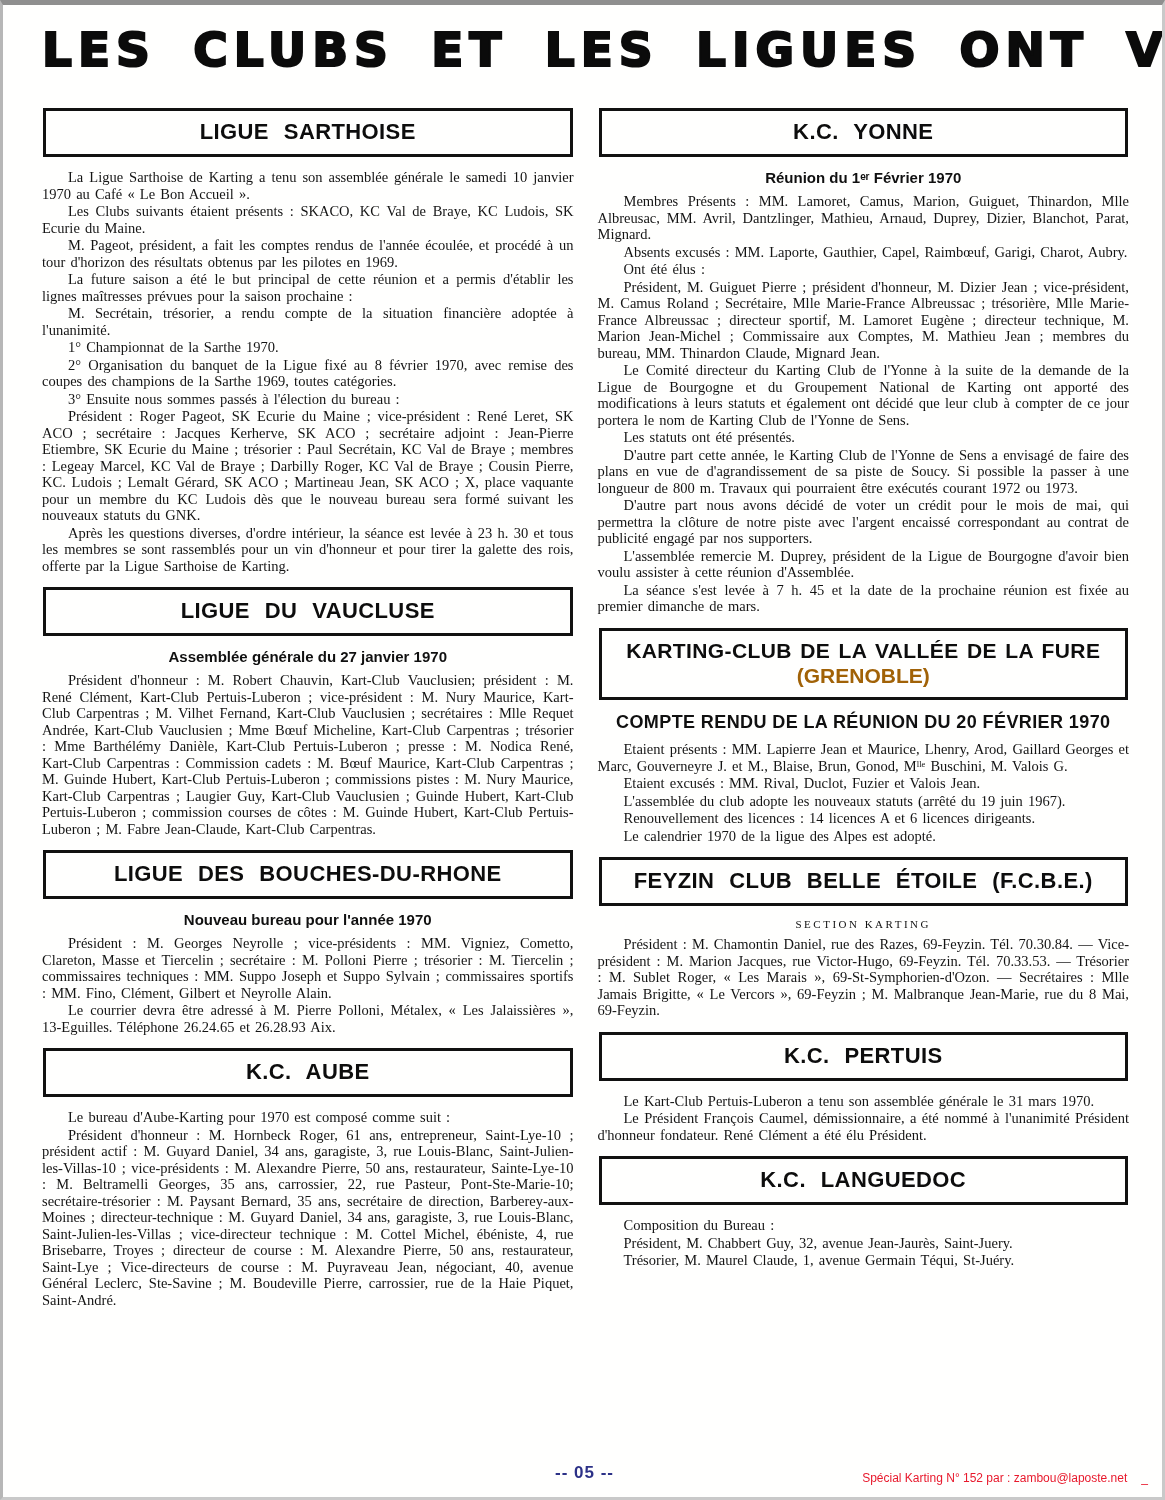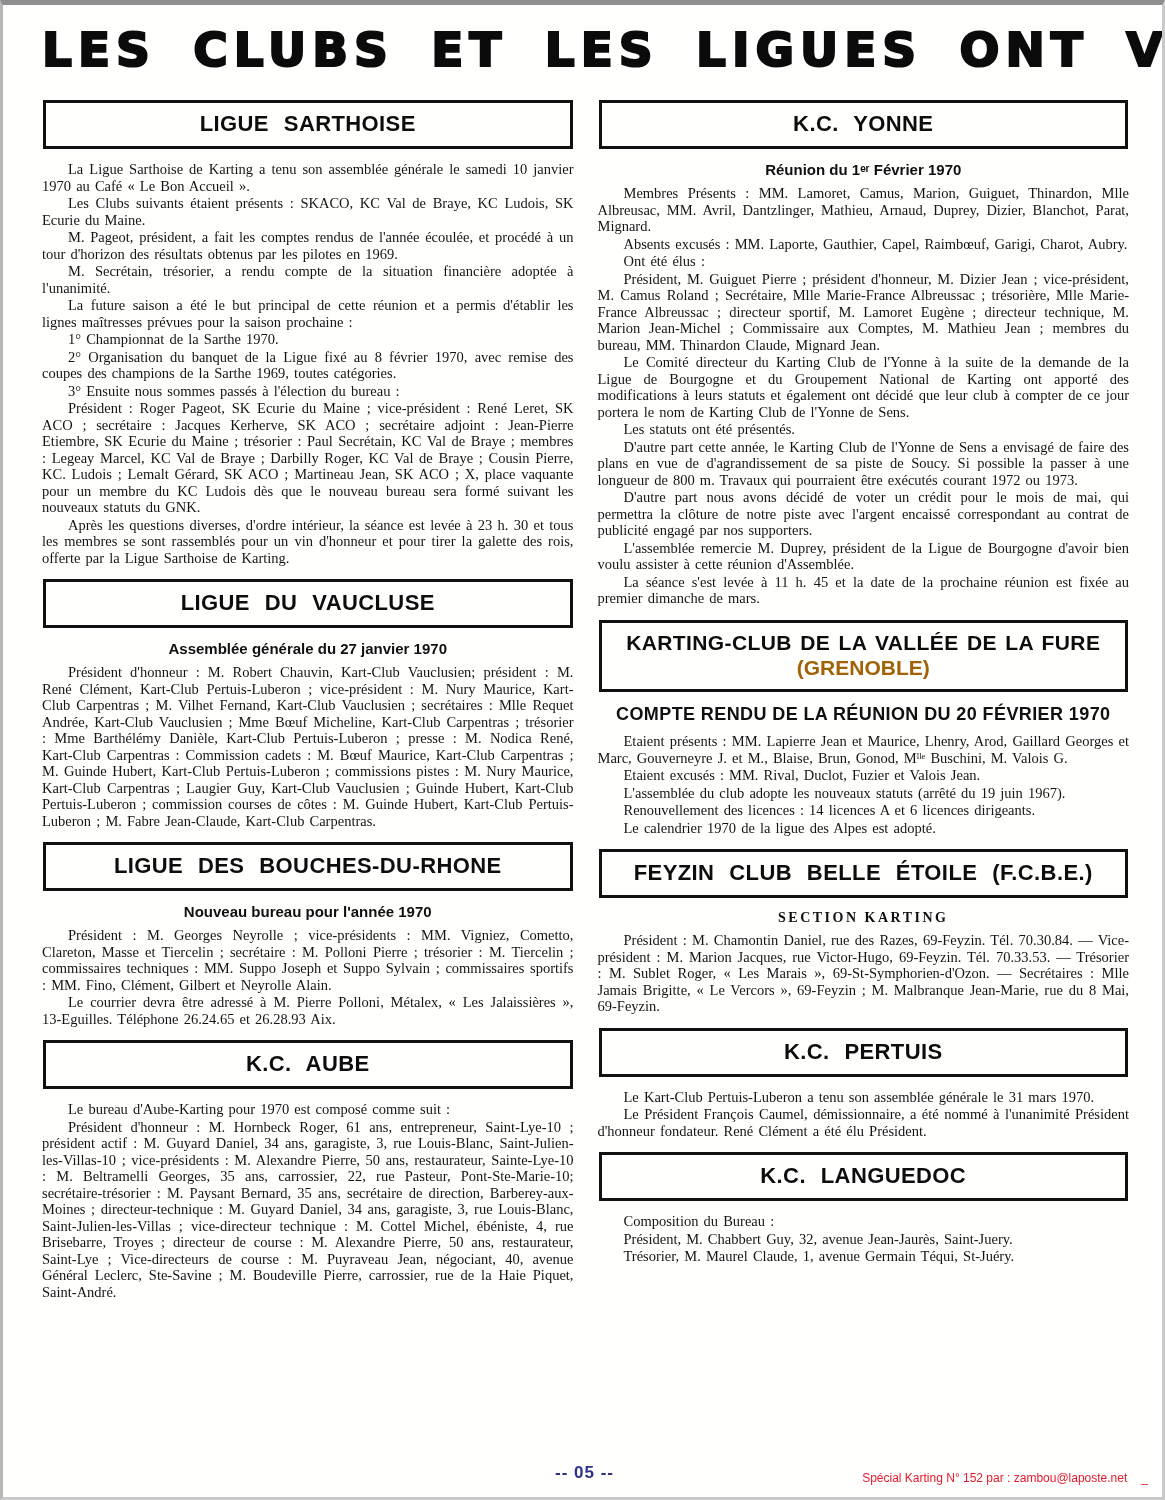--- a/index.html
+++ b/index.html
@@ -25,21 +25,21 @@
     font-weight:bold;
     font-size:47px;
     line-height:1.05;
     letter-spacing:6px;
     word-spacing:15px;
     color:#0b0b0b;
     -webkit-text-stroke:2.2px #0b0b0b;
     white-space:nowrap;
   }
   .columns{display:flex;gap:24px;align-items:flex-start;}
-  .col{flex:1;min-width:0;}
+  .col{flex:1;min-width:0;margin-top:8px;}
   .section{margin-bottom:13px;}
   .heading-box{
     border:3px solid #111;
     margin:0 1px 12px 1px;
     padding:8px 4px 9px 4px;
     text-align:center;
     background:#fffffe;
   }
   .heading{
     margin:0;
@@ -68,22 +68,22 @@
   }
   .subheading.caps{
     font-family:"Liberation Sans", sans-serif;
     font-weight:bold;
     font-size:18px;
     letter-spacing:0.4px;
     margin:12px 0 8px 0;
   }
   .subheading.plain{
     font-family:"Liberation Serif", serif;
-    font-weight:bold;
-    font-size:14px;
+    font-weight:normal;
+    font-size:11px;
     letter-spacing:2.5px;
     margin:12px 0 6px 0;
   }
   .body-para{
     margin:0;
     font-size:14.5px;
     line-height:16.5px;
     text-align:justify;
     text-indent:26px;
     word-spacing:1.5px;
@@ -116,22 +116,22 @@
 
   <div class="columns">
     <div class="col" id="col-left">
         <section class="section">
           <div class="heading-box">
             <h2 class="heading">LIGUE SARTHOISE</h2>
           </div>
           <p class="body-para">La Ligue Sarthoise de Karting a tenu son assemblée générale le samedi 10 janvier 1970 au Café « Le Bon Accueil ».</p>
           <p class="body-para">Les Clubs suivants étaient présents : SKACO, KC Val de Braye, KC Ludois, SK Ecurie du Maine.</p>
           <p class="body-para">M. Pageot, président, a fait les comptes rendus de l'année écoulée, et procédé à un tour d'horizon des résultats obtenus par les pilotes en 1969.</p>
+          <p class="body-para">La future saison a été le but principal de cette réunion et a permis d'établir les lignes maîtresses prévues pour la saison prochaine :</p>
           <p class="body-para">M. Secrétain, trésorier, a rendu compte de la situation financière adoptée à l'unanimité.</p>
-          <p class="body-para">La future saison a été le but principal de cette réunion et a permis d'établir les lignes maîtresses prévues pour la saison prochaine :</p>
           <p class="body-para">1° Championnat de la Sarthe 1970.</p>
           <p class="body-para">2° Organisation du banquet de la Ligue fixé au 8 février 1970, avec remise des coupes des champions de la Sarthe 1969, toutes catégories.</p>
           <p class="body-para">3° Ensuite nous sommes passés à l'élection du bureau :</p>
           <p class="body-para">Président : Roger Pageot, SK Ecurie du Maine ; vice-président : René Leret, SK ACO ; secrétaire : Jacques Kerherve, SK ACO ; secrétaire adjoint : Jean-Pierre Etiembre, SK Ecurie du Maine ; trésorier : Paul Secrétain, KC Val de Braye ; membres : Legeay Marcel, KC Val de Braye ; Darbilly Roger, KC Val de Braye ; Cousin Pierre, KC. Ludois ; Lemalt Gérard, SK ACO ; Martineau Jean, SK ACO ; X, place vaquante pour un membre du KC Ludois dès que le nouveau bureau sera formé suivant les nouveaux statuts du GNK.</p>
           <p class="body-para">Après les questions diverses, d'ordre intérieur, la séance est levée à 23 h. 30 et tous les membres se sont rassemblés pour un vin d'honneur et pour tirer la galette des rois, offerte par la Ligue Sarthoise de Karting.</p>
         </section>
         <section class="section">
           <div class="heading-box">
             <h2 class="heading">LIGUE DU VAUCLUSE</h2>
           </div>
@@ -162,21 +162,21 @@
           <h3 class="subheading bold">Réunion du 1ᵉʳ Février 1970</h3>
           <p class="body-para">Membres Présents : MM. Lamoret, Camus, Marion, Guiguet, Thinardon, Mlle Albreusac, MM. Avril, Dantzlinger, Mathieu, Arnaud, Duprey, Dizier, Blanchot, Parat, Mignard.</p>
           <p class="body-para">Absents excusés : MM. Laporte, Gauthier, Capel, Raimbœuf, Garigi, Charot, Aubry.</p>
           <p class="body-para">Ont été élus :</p>
           <p class="body-para">Président, M. Guiguet Pierre ; président d'honneur, M. Dizier Jean ; vice-président, M. Camus Roland ; Secrétaire, Mlle Marie-France Albreussac ; trésorière, Mlle Marie-France Albreussac ; directeur sportif, M. Lamoret Eugène ; directeur technique, M. Marion Jean-Michel ; Commissaire aux Comptes, M. Mathieu Jean ; membres du bureau, MM. Thinardon Claude, Mignard Jean.</p>
           <p class="body-para">Le Comité directeur du Karting Club de l'Yonne à la suite de la demande de la Ligue de Bourgogne et du Groupement National de Karting ont apporté des modifications à leurs statuts et également ont décidé que leur club à compter de ce jour portera le nom de Karting Club de l'Yonne de Sens.</p>
           <p class="body-para">Les statuts ont été présentés.</p>
           <p class="body-para">D'autre part cette année, le Karting Club de l'Yonne de Sens a envisagé de faire des plans en vue de d'agrandissement de sa piste de Soucy. Si possible la passer à une longueur de 800 m. Travaux qui pourraient être exécutés courant 1972 ou 1973.</p>
           <p class="body-para">D'autre part nous avons décidé de voter un crédit pour le mois de mai, qui permettra la clôture de notre piste avec l'argent encaissé correspondant au contrat de publicité engagé par nos supporters.</p>
           <p class="body-para">L'assemblée remercie M. Duprey, président de la Ligue de Bourgogne d'avoir bien voulu assister à cette réunion d'Assemblée.</p>
-          <p class="body-para">La séance s'est levée à 11 h. 45 et la date de la prochaine réunion est fixée au premier dimanche de mars.</p>
+          <p class="body-para">La séance s'est levée à 7 h. 45 et la date de la prochaine réunion est fixée au premier dimanche de mars.</p>
         </section>
         <section class="section">
           <div class="heading-box two-line">
             <h2 class="heading">KARTING-CLUB DE LA VALLÉE DE LA FURE</h2>
             <div class="heading-line2">(GRENOBLE)</div>
           </div>
           <h3 class="subheading caps">COMPTE RENDU DE LA RÉUNION DU 20 FÉVRIER 1970</h3>
           <p class="body-para">Etaient présents : MM. Lapierre Jean et Maurice, Lhenry, Arod, Gaillard Georges et Marc, Gouverneyre J. et M., Blaise, Brun, Gonod, Mˡˡᵉ Buschini, M. Valois G.</p>
           <p class="body-para">Etaient excusés : MM. Rival, Duclot, Fuzier et Valois Jean.</p>
           <p class="body-para">L'assemblée du club adopte les nouveaux statuts (arrêté du 19 juin 1967).</p>

